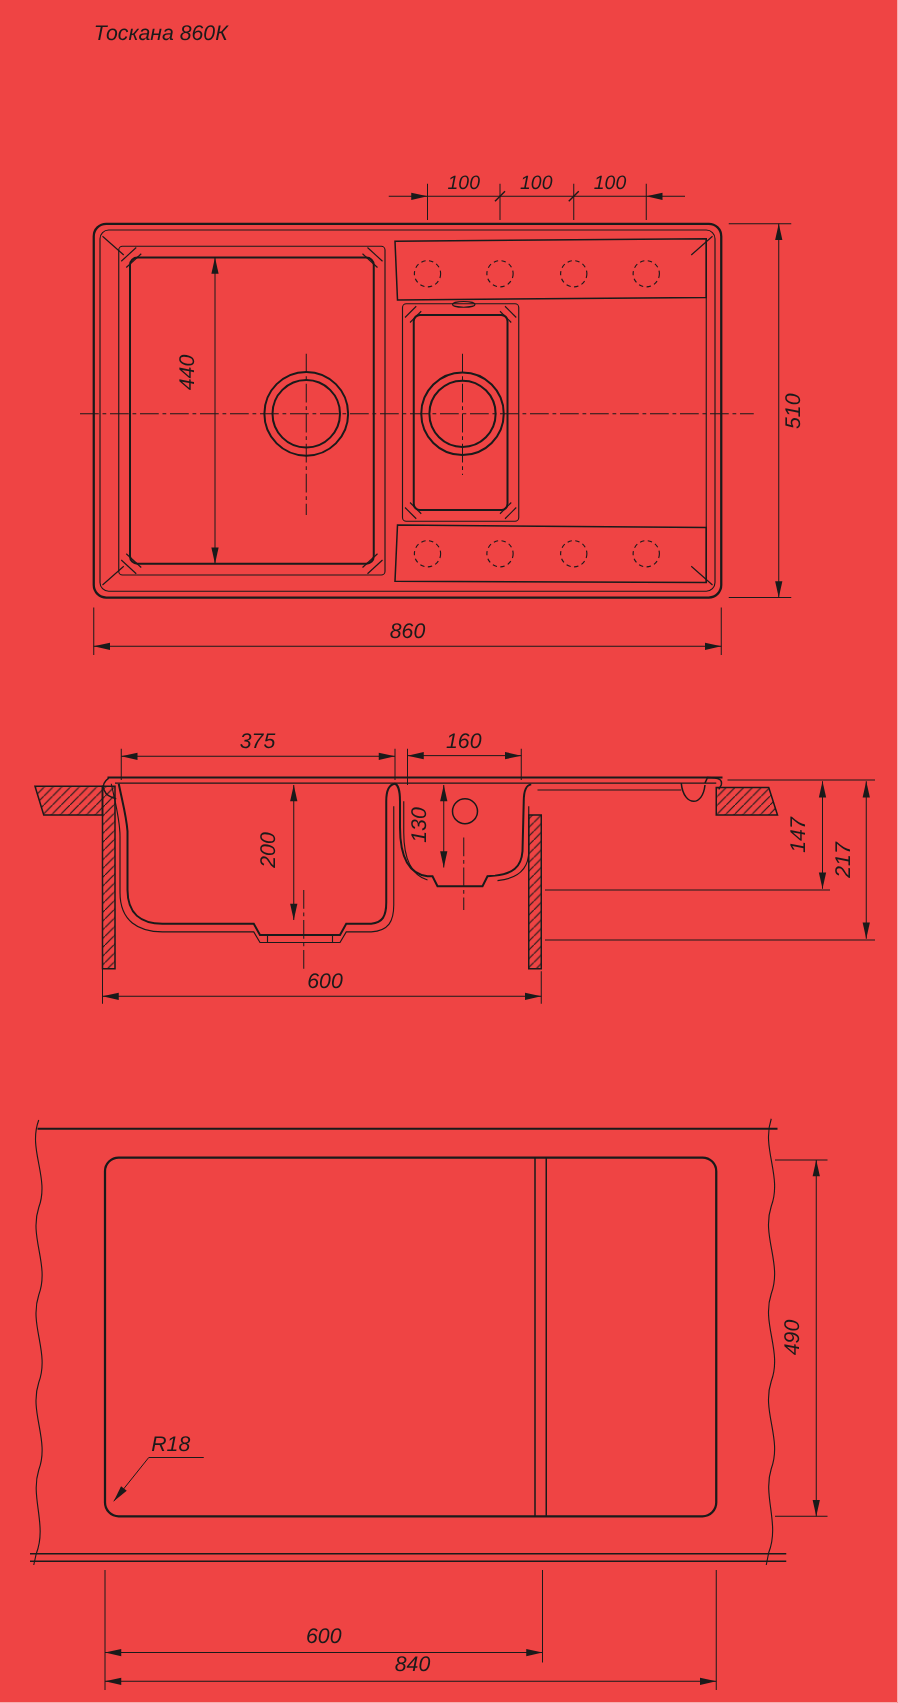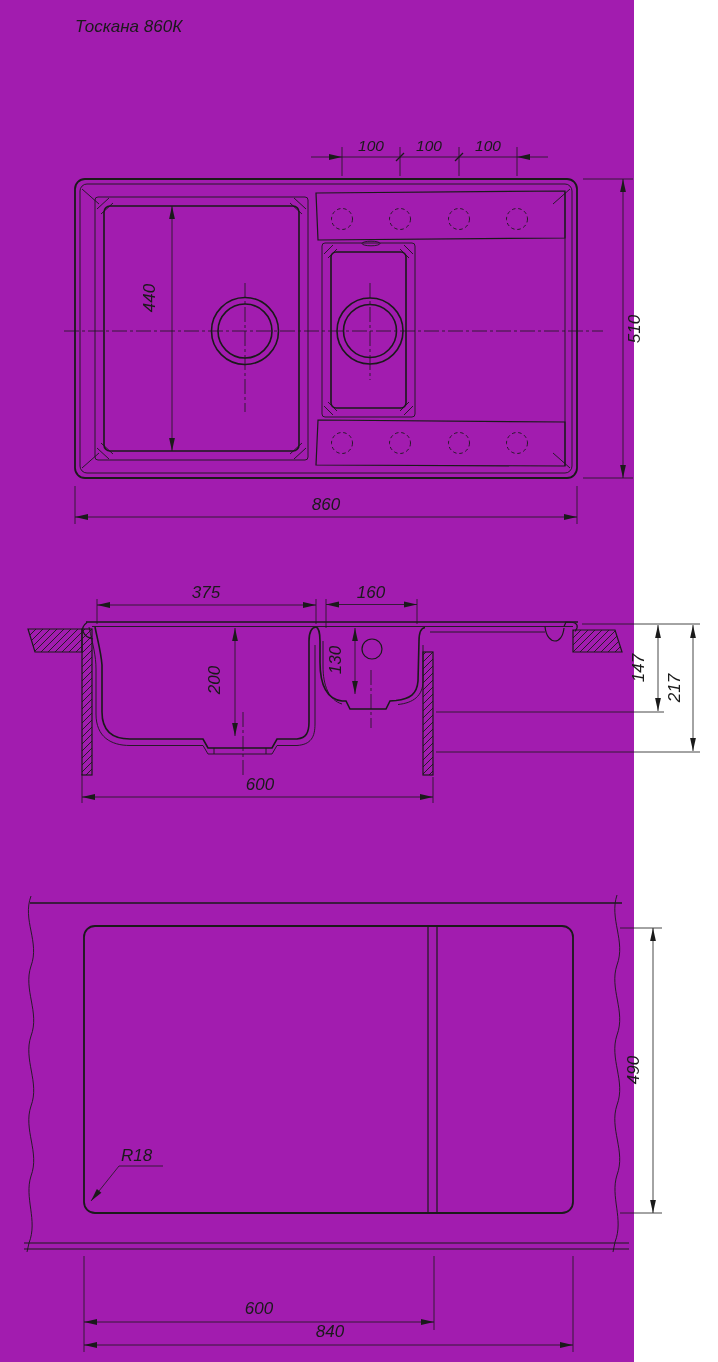--- a/index.html
+++ b/index.html
@@ -1,16 +1,16 @@
 <!DOCTYPE html>
 <html><head>
 <meta charset="utf-8">
 <style>
   html,body{margin:0;padding:0;background:#ffffff;}
-  .canvas{width:634px;height:1362px;position:relative;background:#a21caf;}
+  .canvas{width:718px;height:1362px;position:relative;background:#ef4444;}
   svg *{stroke:#1a1a1a;fill:none;stroke-width:1;stroke-linecap:butt;}
   .w18{stroke-width:1.8}.w16{stroke-width:1.6}.w12{stroke-width:1.2}.w09{stroke-width:.9}.thin{stroke-width:.8}
   .dash{stroke-dasharray:3.5 2.8;stroke-width:.9}
   .cdash{stroke-dasharray:15 3 3 3;stroke-width:.8}
   .hfill{fill:url(#hh)}
   .txt{fill:#1a1a1a;stroke:none;font:italic 17px "Liberation Sans",sans-serif;}
   .txt15{font-size:15.5px}
   marker path{fill:#1a1a1a;stroke:none}
 </style>
 </head>

